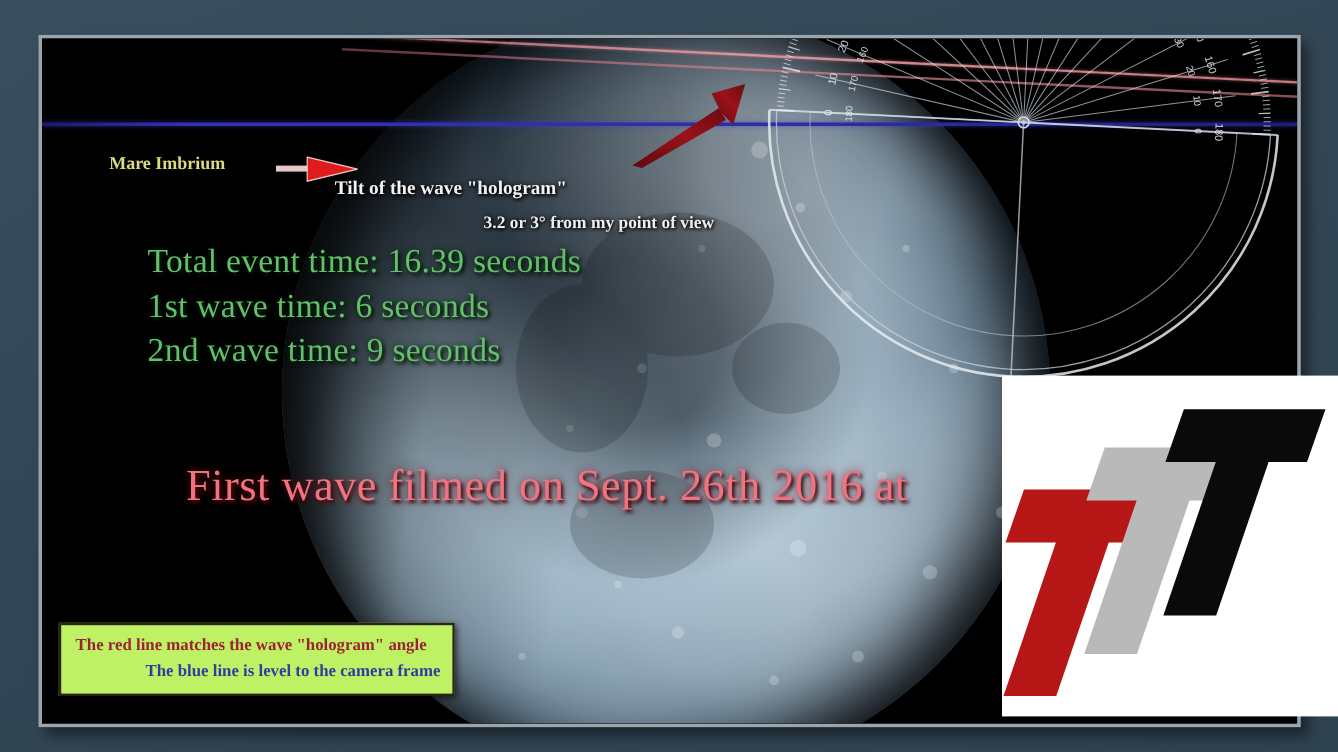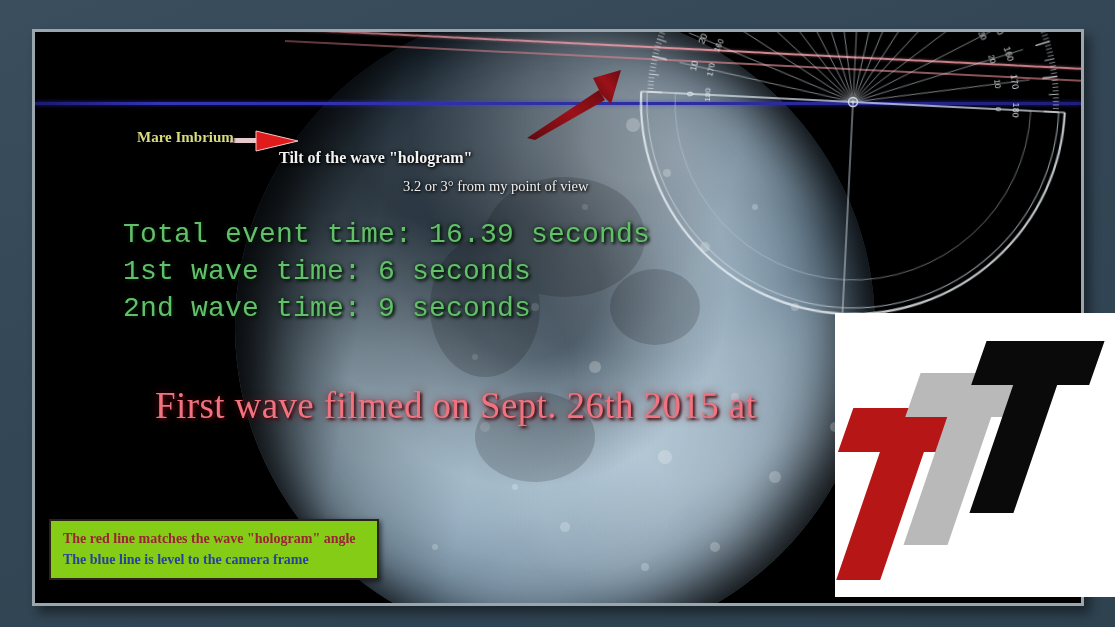--- a/index.html
+++ b/index.html
@@ -73,54 +73,54 @@
 
   
   #tilt-arrow{position:absolute;left:490px;top:28px;width:130px;height:80px;}
   #mare-arrow{position:absolute;left:195px;top:96px;width:70px;height:26px;}
 
   
   .ovl{position:absolute;white-space:nowrap;}
 
   #mare-label{
     left:56px;top:97px;font-size:15px;font-weight:bold;color:#d8dc7e;
-    text-shadow:1px 1px 2px #000,0 0 3px #000;font-family:"Liberation Serif",serif;margin-left:46px;
+    text-shadow:1px 1px 2px #000,0 0 3px #000;font-family:"Liberation Serif",serif;
   }
   #tilt-label{
     left:244px;top:117px;font-size:16px;font-weight:bold;color:#f2f2f2;
     text-shadow:1px 1px 3px #000,0 0 4px #000;font-style:normal;
   }
   #angle-label{
-    left:368px;top:146px;font-size:14.5px;font-weight:normal;color:#eeeeee;
+    left:368px;top:146px;font-size:14.5px;font-weight:bold;color:#eeeeee;
     text-shadow:1px 1px 3px #000,0 0 4px #000;
   }
 
-  #stats{position:absolute;left:88px;top:184px;font-family:Liberation Mono, monospace;}
+  #stats{position:absolute;left:88px;top:168px;}
   .stat-line{
     font-size:28px;color:#63c06a;white-space:nowrap;
     text-shadow:2px 2px 3px #07160a,0 0 5px #05220a;
     line-height:1.33;letter-spacing:.2px;
   }
 
   #headline{
     left:120px;top:352px;font-size:37px;color:#f0737f;
     text-shadow:2px 2px 3px #3a0a10,0 0 8px rgba(120,10,20,.8);
     letter-spacing:.4px;
   }
 
   
   #caption-box{
     position:absolute;left:14px;top:487px;width:330px;
-    background:#84cc16;border:2px solid #2a2418;
+    background:#bef264;border:2px solid #2a2418;
     padding:7px 10px 8px 12px;box-sizing:border-box;
     box-shadow:2px 2px 5px rgba(0,0,0,.6);
   }
   .cap-line{font-size:14px;font-weight:bold;line-height:1.5;white-space:nowrap;}
   .cap-red{color:#9c2335;}
-  .cap-blue{color:#2b3f9e;}
+  .cap-blue{color:#2b3f9e;text-align:right;}
 
   
   #logo-box{
     position:absolute;left:835px;top:313px;width:280px;height:284px;
     background:#ffffff;overflow:hidden;
   }
   #logo-svg{position:absolute;left:0;top:0;}
 </style>
 </head>
 <body>
@@ -455,21 +455,21 @@
       <div class="ovl" id="mare-label">Mare Imbrium</div>
       <div class="ovl" id="tilt-label">Tilt of the wave "hologram"</div>
       <div class="ovl" id="angle-label">3.2 or 3° from my point of view</div>
 
       <div id="stats">
         <div class="stat-line">Total event time: 16.39 seconds</div>
         <div class="stat-line">1st wave time: 6 seconds</div>
         <div class="stat-line">2nd wave time: 9 seconds</div>
       </div>
 
-      <div class="ovl" id="headline">First wave filmed on Sept. 26th 2015 at</div>
+      <div class="ovl" id="headline">First wave filmed on Sept. 26th 2016 at</div>
 
       <div id="caption-box">
         <div class="cap-line cap-red">The red line matches the wave "hologram" angle</div>
         <div class="cap-line cap-blue">The blue line is level to the camera frame</div>
       </div>
 
     </div>
   </div>
 
   <div id="logo-box">

